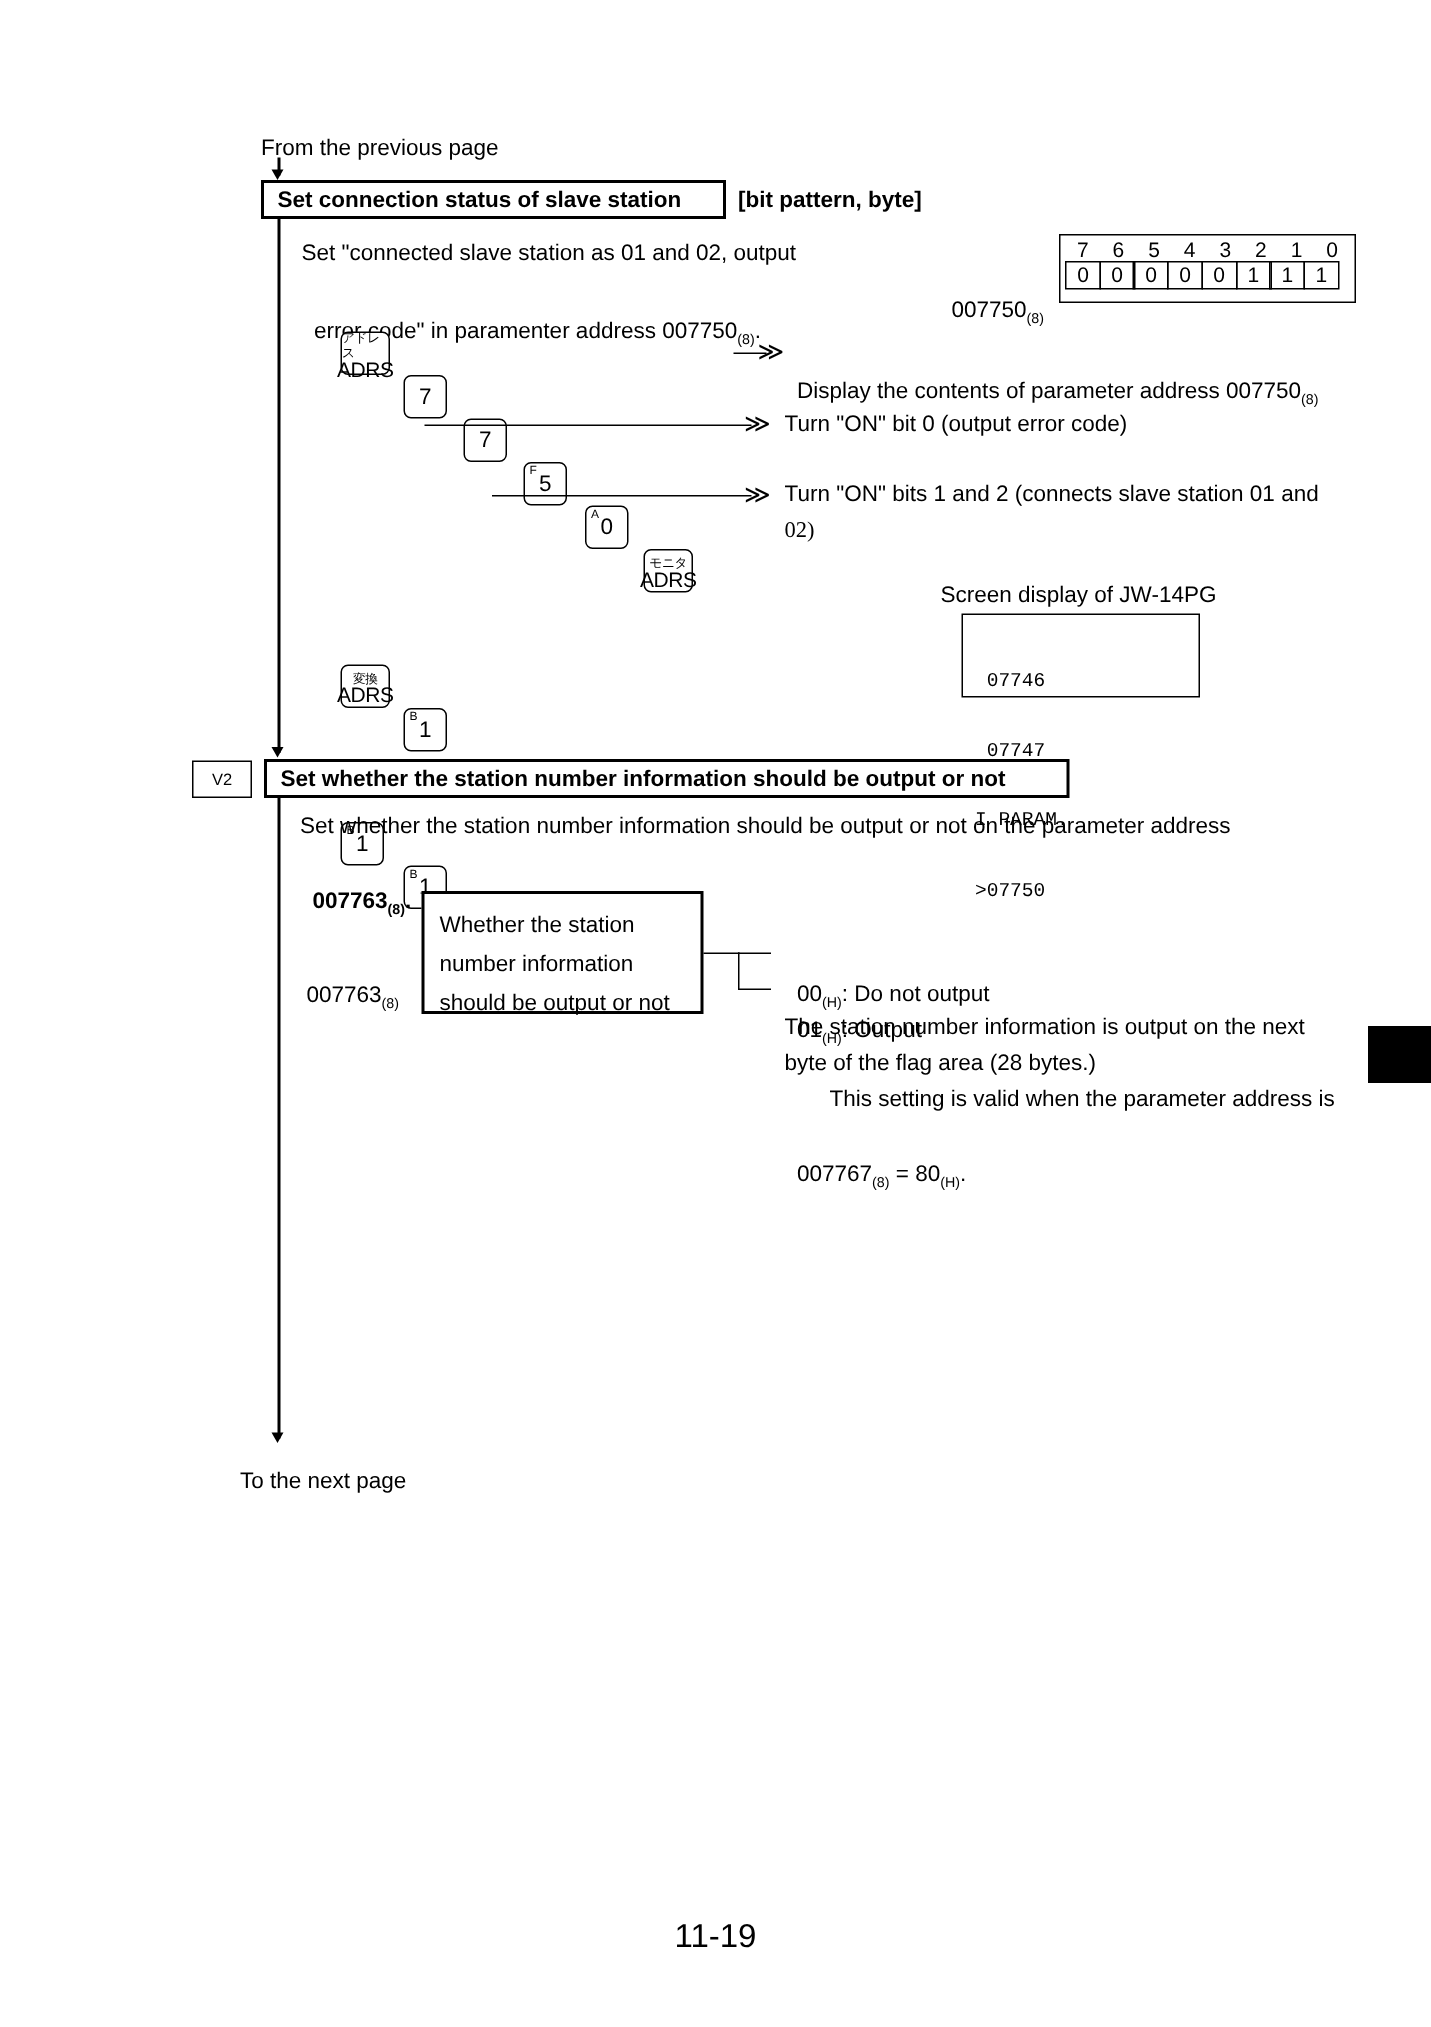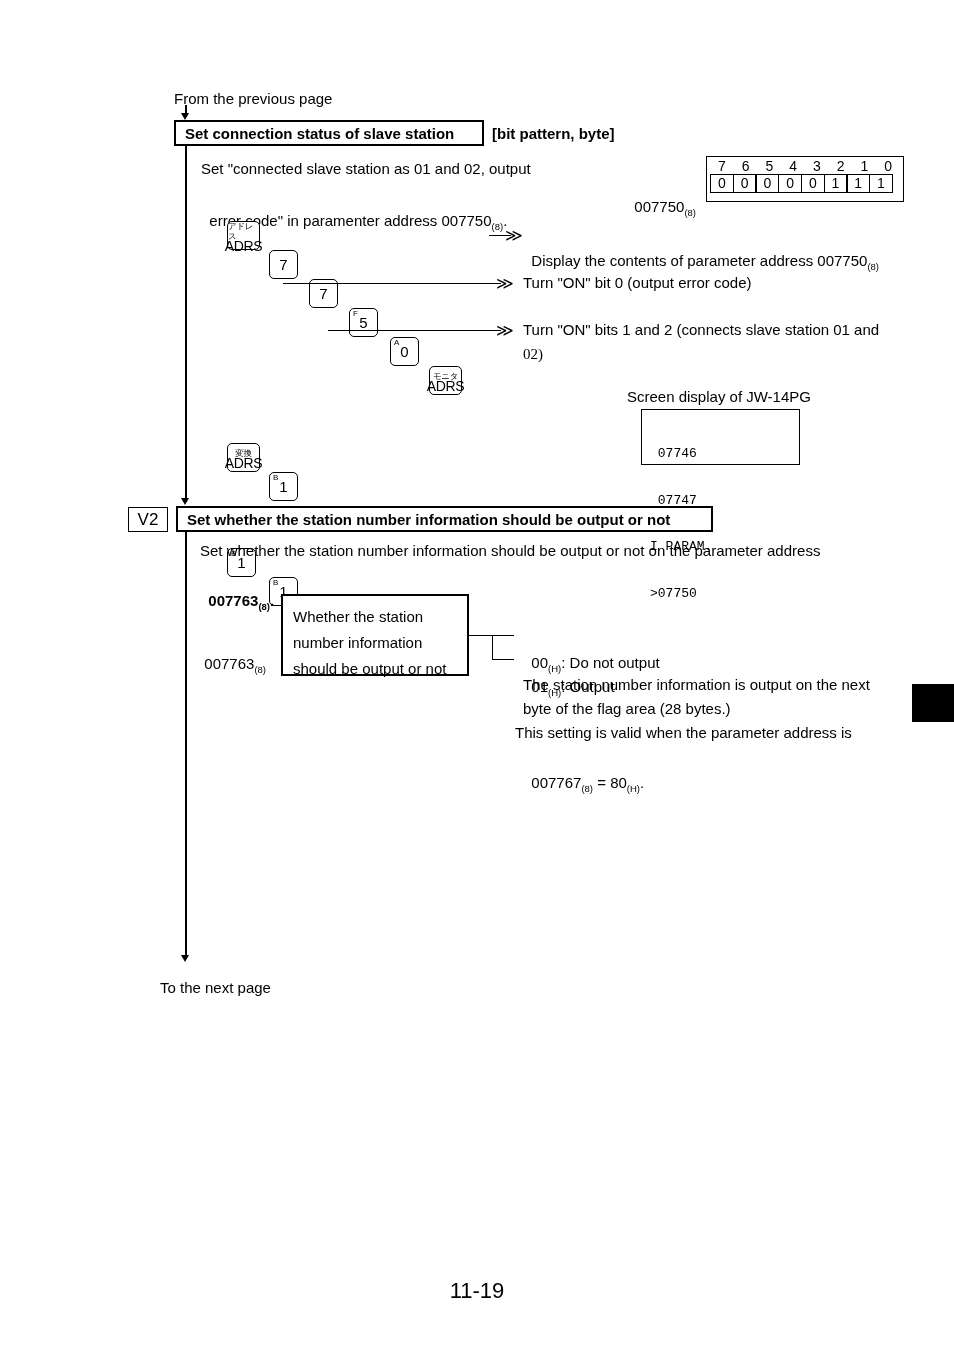--- a/index.html
+++ b/index.html
@@ -47,21 +47,21 @@
     font-weight: bold;
     font-size: 15px;
     display: flex;
     align-items: center;
     padding: 0 9px;
     box-sizing: border-box;
     background: #fff;
   }
   .v2-box {
     border: 1.6px solid #000;
-    font-size: 17px;
+    font-size: 11px;
     display: flex;
     align-items: center;
     justify-content: center;
     box-sizing: border-box;
     background: #fff;
   }
   .bracket-label {
     font-weight: bold;
     font-size: 15px;
     text-align: center;
@@ -325,21 +325,21 @@
 
 <div class="abs txt" style="left:523px; top:624px;">
   <span>00</span><span class="sub">(H)</span><span>: Do not output</span>
 </div>
 <div class="abs txt" style="left:523px; top:648px;">
   <span>01</span><span class="sub">(H)</span><span>: Output</span>
 </div>
 
 <div class="abs txt" style="left:523px; top:672px;">The station number information is output on the next</div>
 <div class="abs txt" style="left:523px; top:696px;">byte of the flag area (28 bytes.)</div>
-<div class="abs txt" style="left:515px; top:720px;">This setting is valid when the parameter address is</div>
+<div class="abs txt" style="left:553px; top:720px;">This setting is valid when the parameter address is</div>
 <div class="abs txt" style="left:523px; top:744px;">
   <span>007767</span><span class="sub">(8)</span><span> = 80</span><span class="sub">(H)</span><span>.</span>
 </div>
 
 <div class="abs page-tab" style="left:912px; top:684px; width:42px; height:38px;"></div>
 
 <div class="abs txt" style="left:160px; top:975px;">To the next page</div>
 
 <div class="abs footer" style="left:0; top:1278px;">11-19</div>
 

